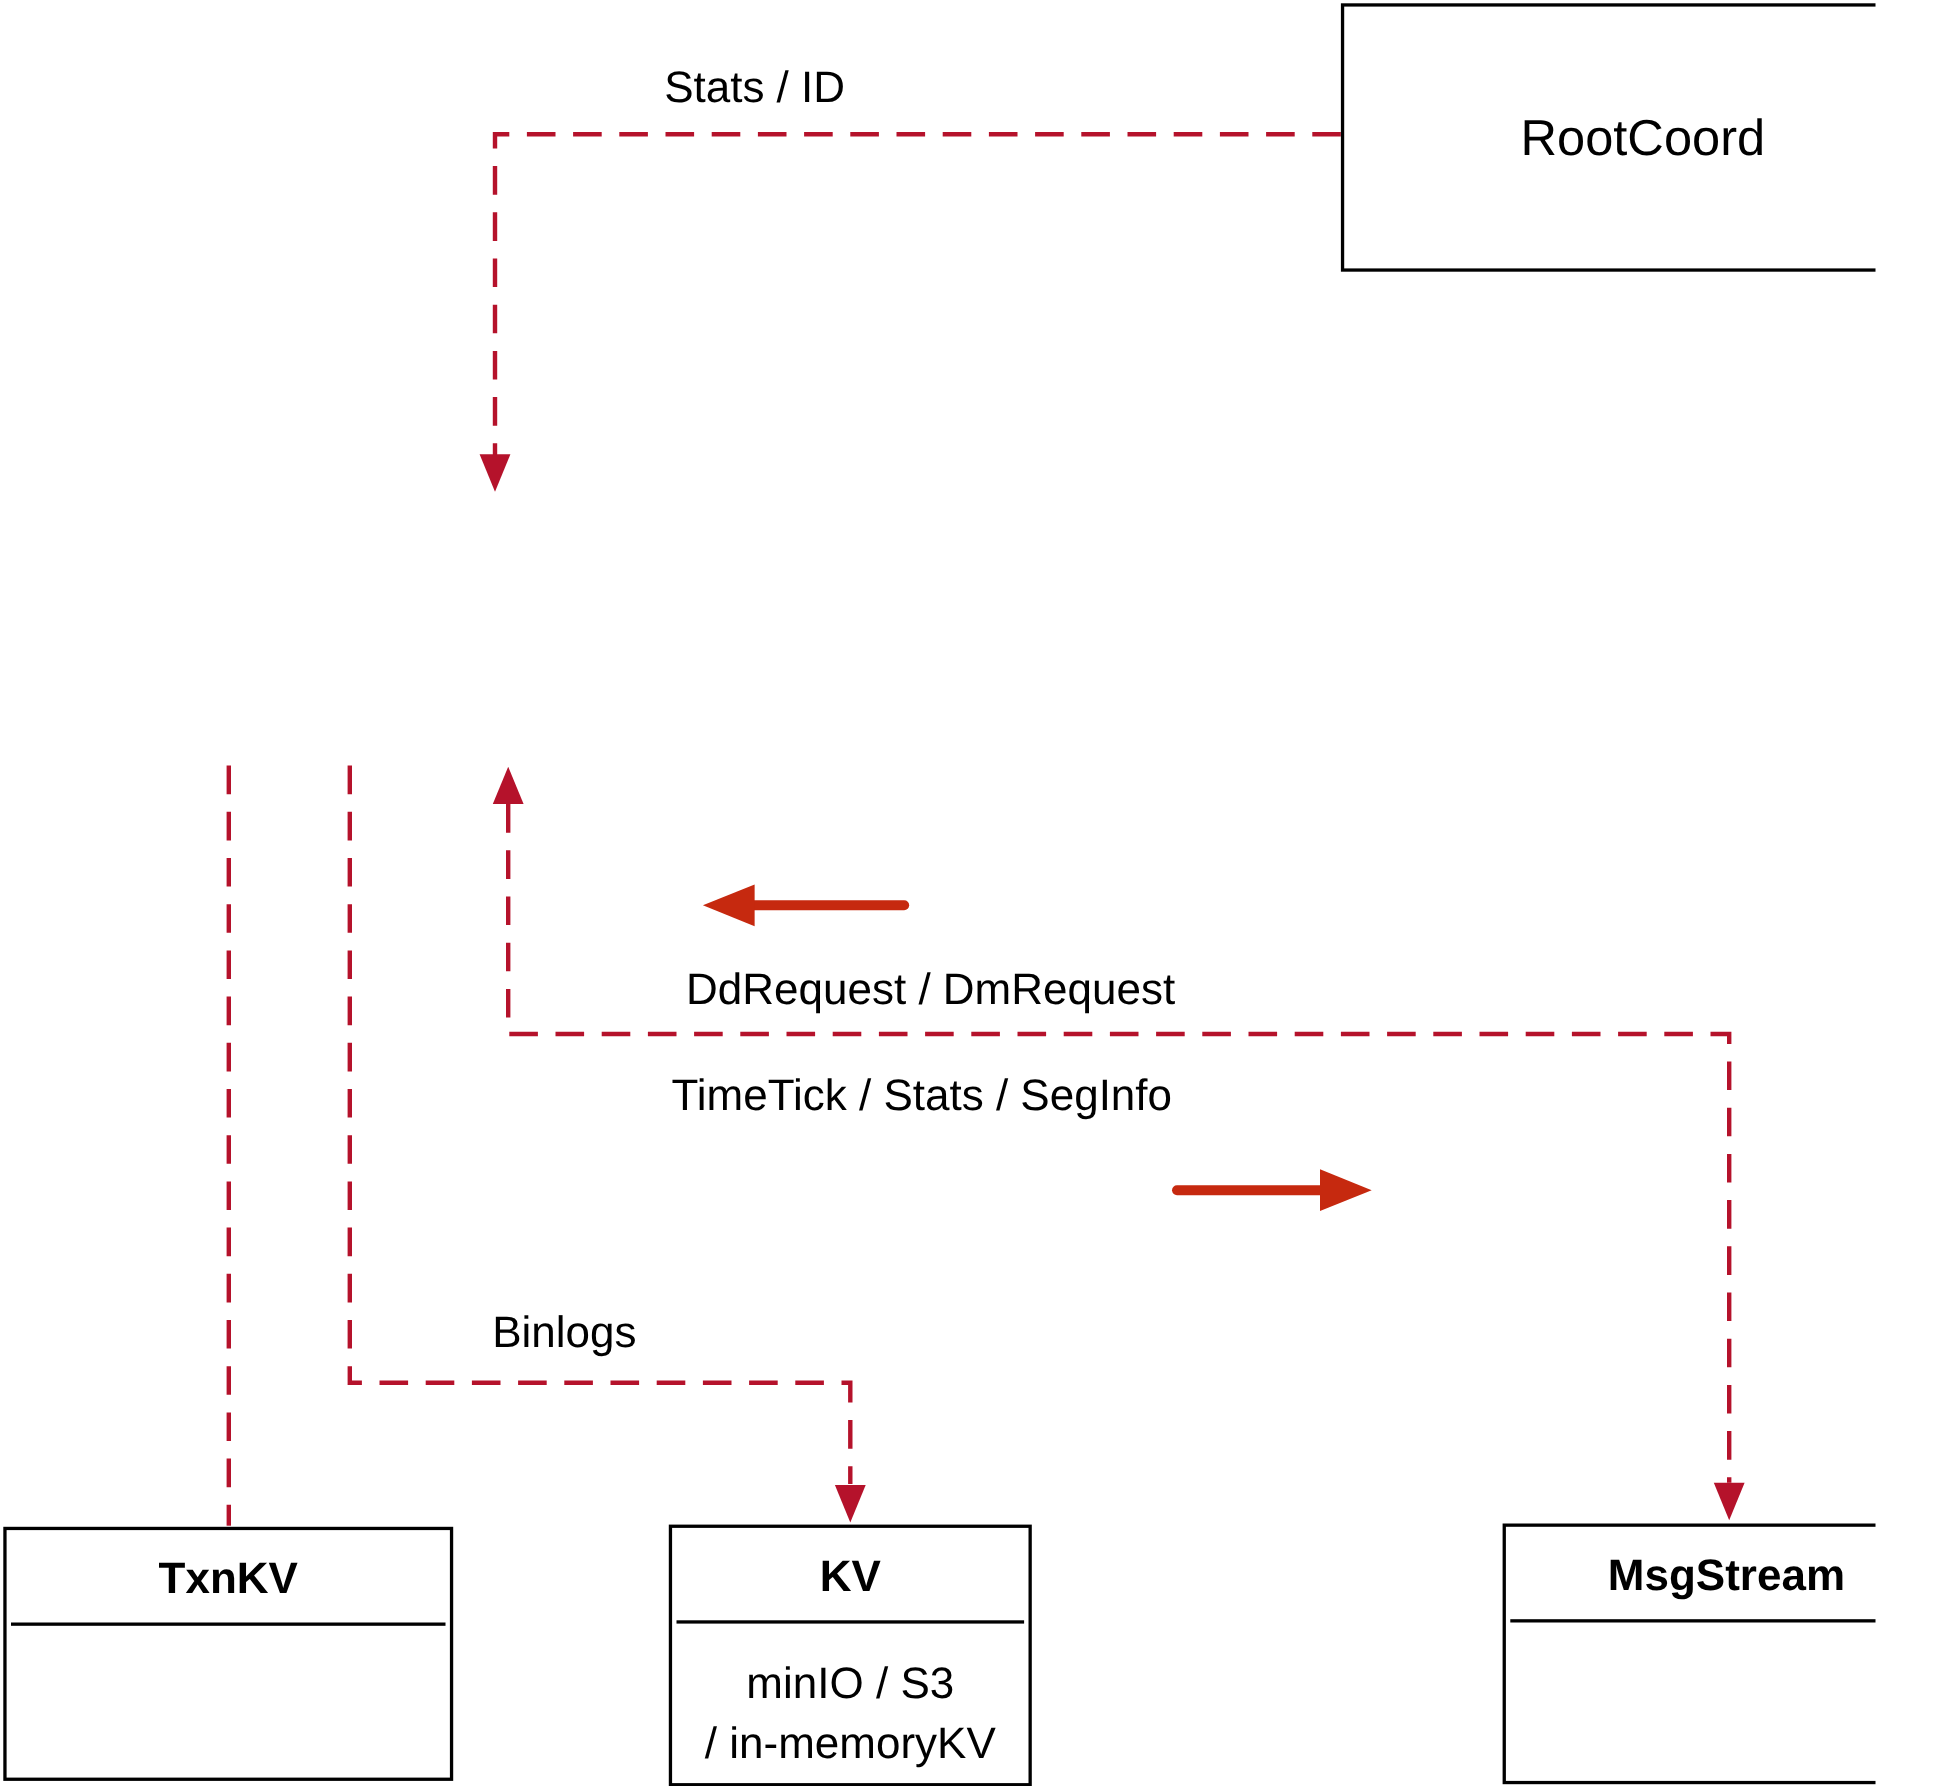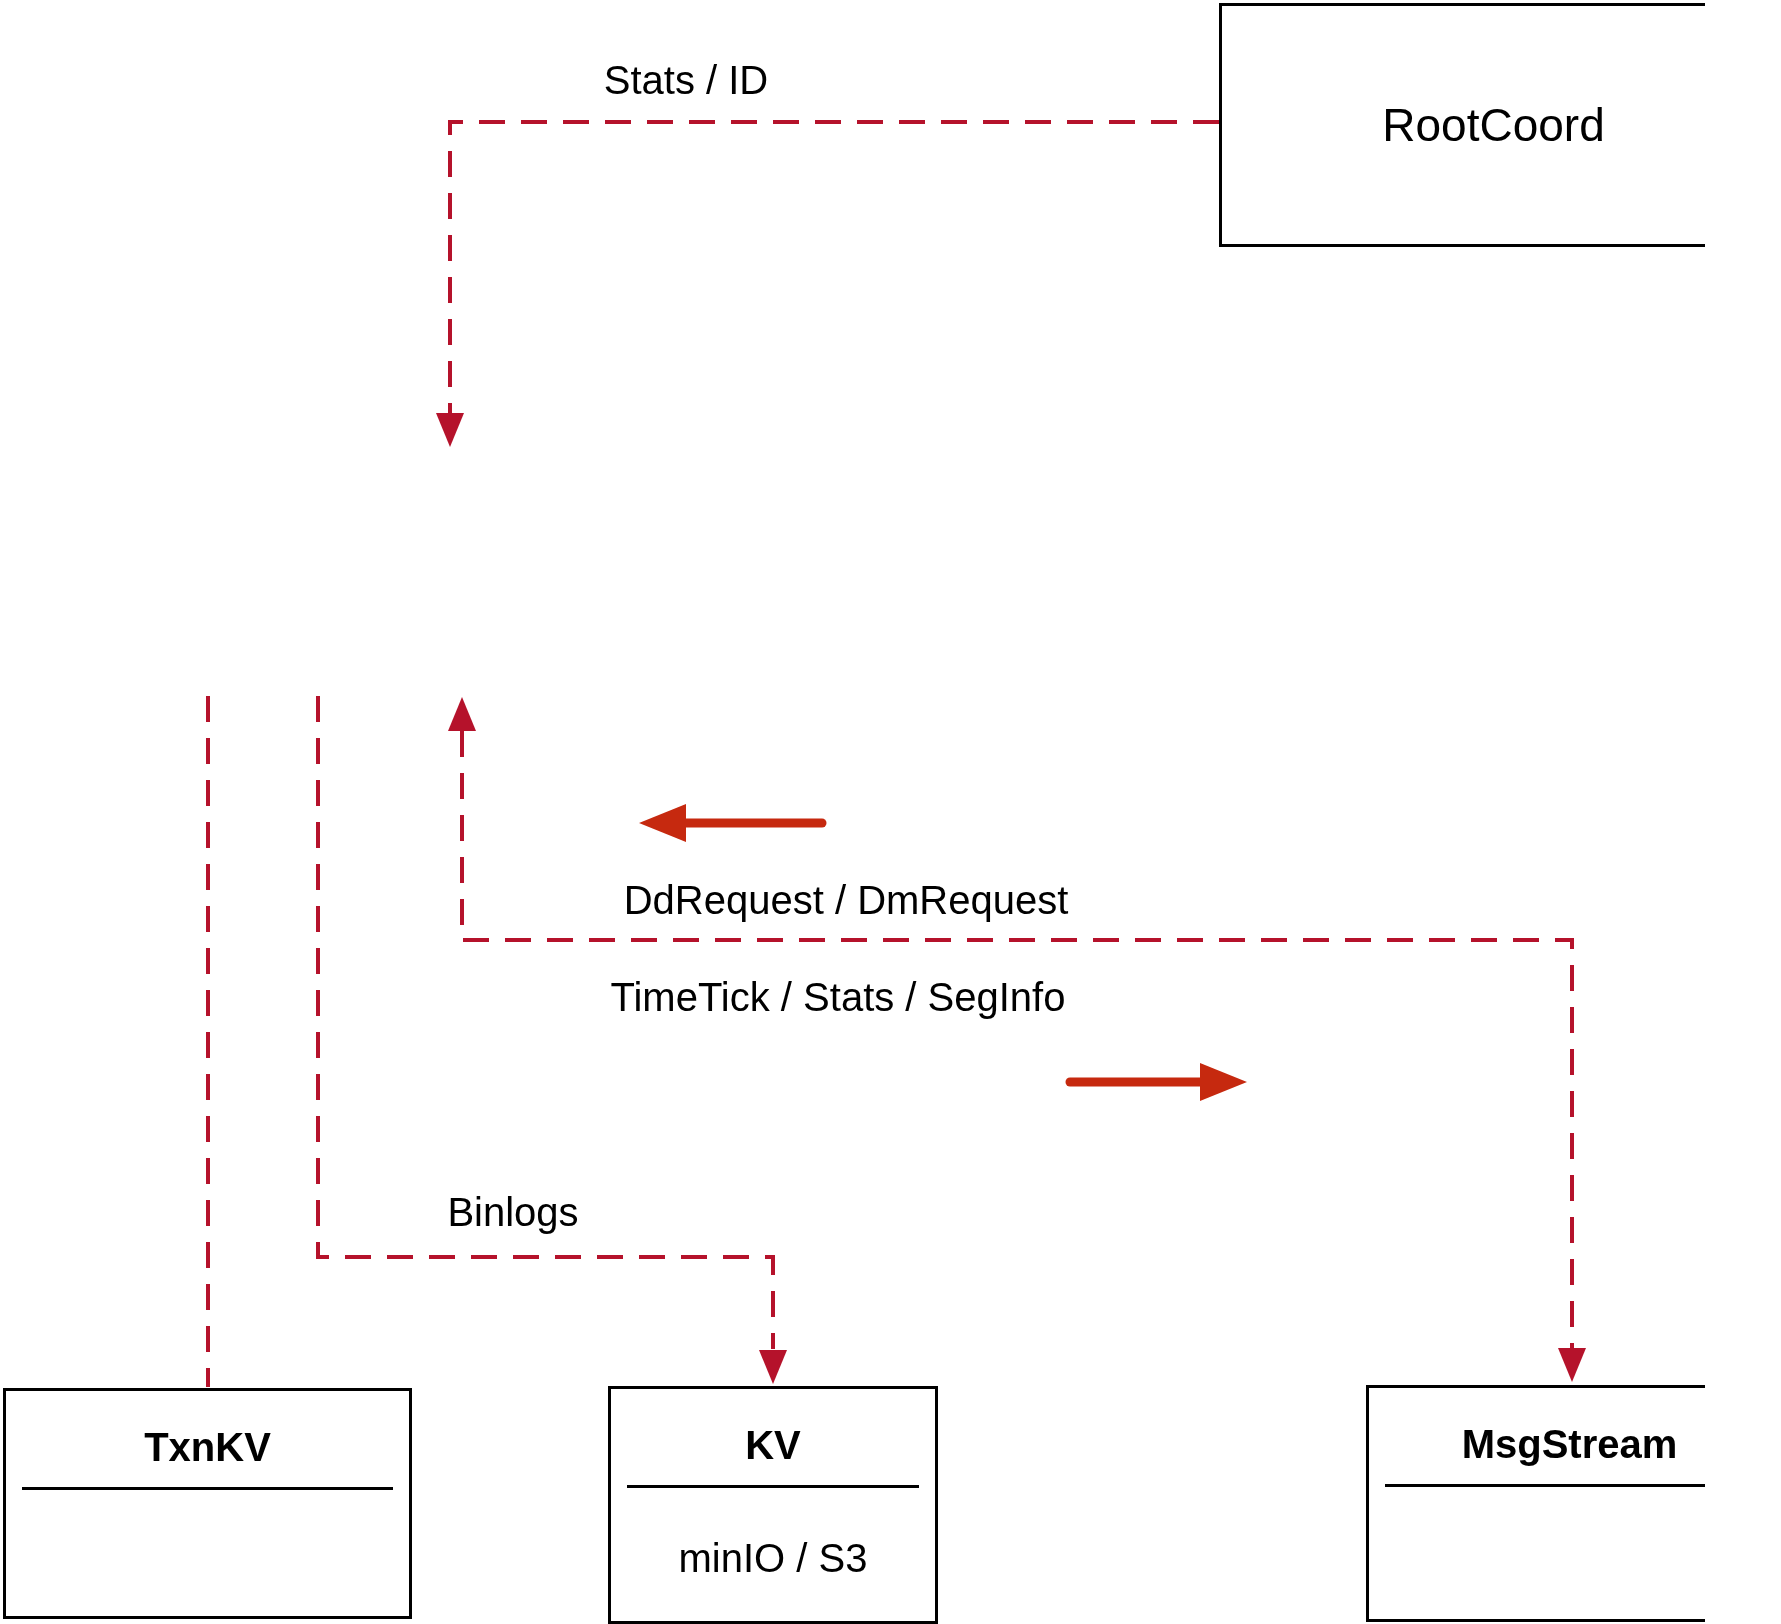--- a/index.html
+++ b/index.html
@@ -33,21 +33,21 @@
   .node.accent {
     border: 4px solid #b5122b;
     font-size: 46px;
     color: #b5122b;
   }
   .node.split {
     border: 3px solid #000000;
     flex-direction: column;
     align-items: stretch;
     justify-content: flex-start;
-    padding: 16px;
+    padding: 4px;
     gap: 23px;
   }
   .split .box-title {
     height: 80px;
     border-bottom: 3px solid #000000;
     display: flex;
     align-items: center;
     justify-content: center;
     font-weight: bold;
     font-size: 40px;
@@ -103,20 +103,21 @@
 
 
   <div class="node split" style="left:3px; top:1388px; width:409px; height:231px;">
     <div class="box-title">TxnKV</div>
   </div>
 
   <div class="node split" style="left:608px; top:1386px; width:330px; height:238px;">
     <div class="box-title">KV</div>
     <div class="box-body">
       <span>minIO / S3</span>
+      <span>/ in-memoryKV</span>
     </div>
   </div>
 
   <div class="node split" style="left:1366px; top:1385px; width:407px; height:237px;">
     <div class="box-title">MsgStream</div>
   </div>
 
   <div class="edge-label" style="left:686px; top:80px;">Stats / ID</div>
 
   <div class="edge-label" style="left:838px; top:997px;">TimeTick / Stats / SegInfo</div>

